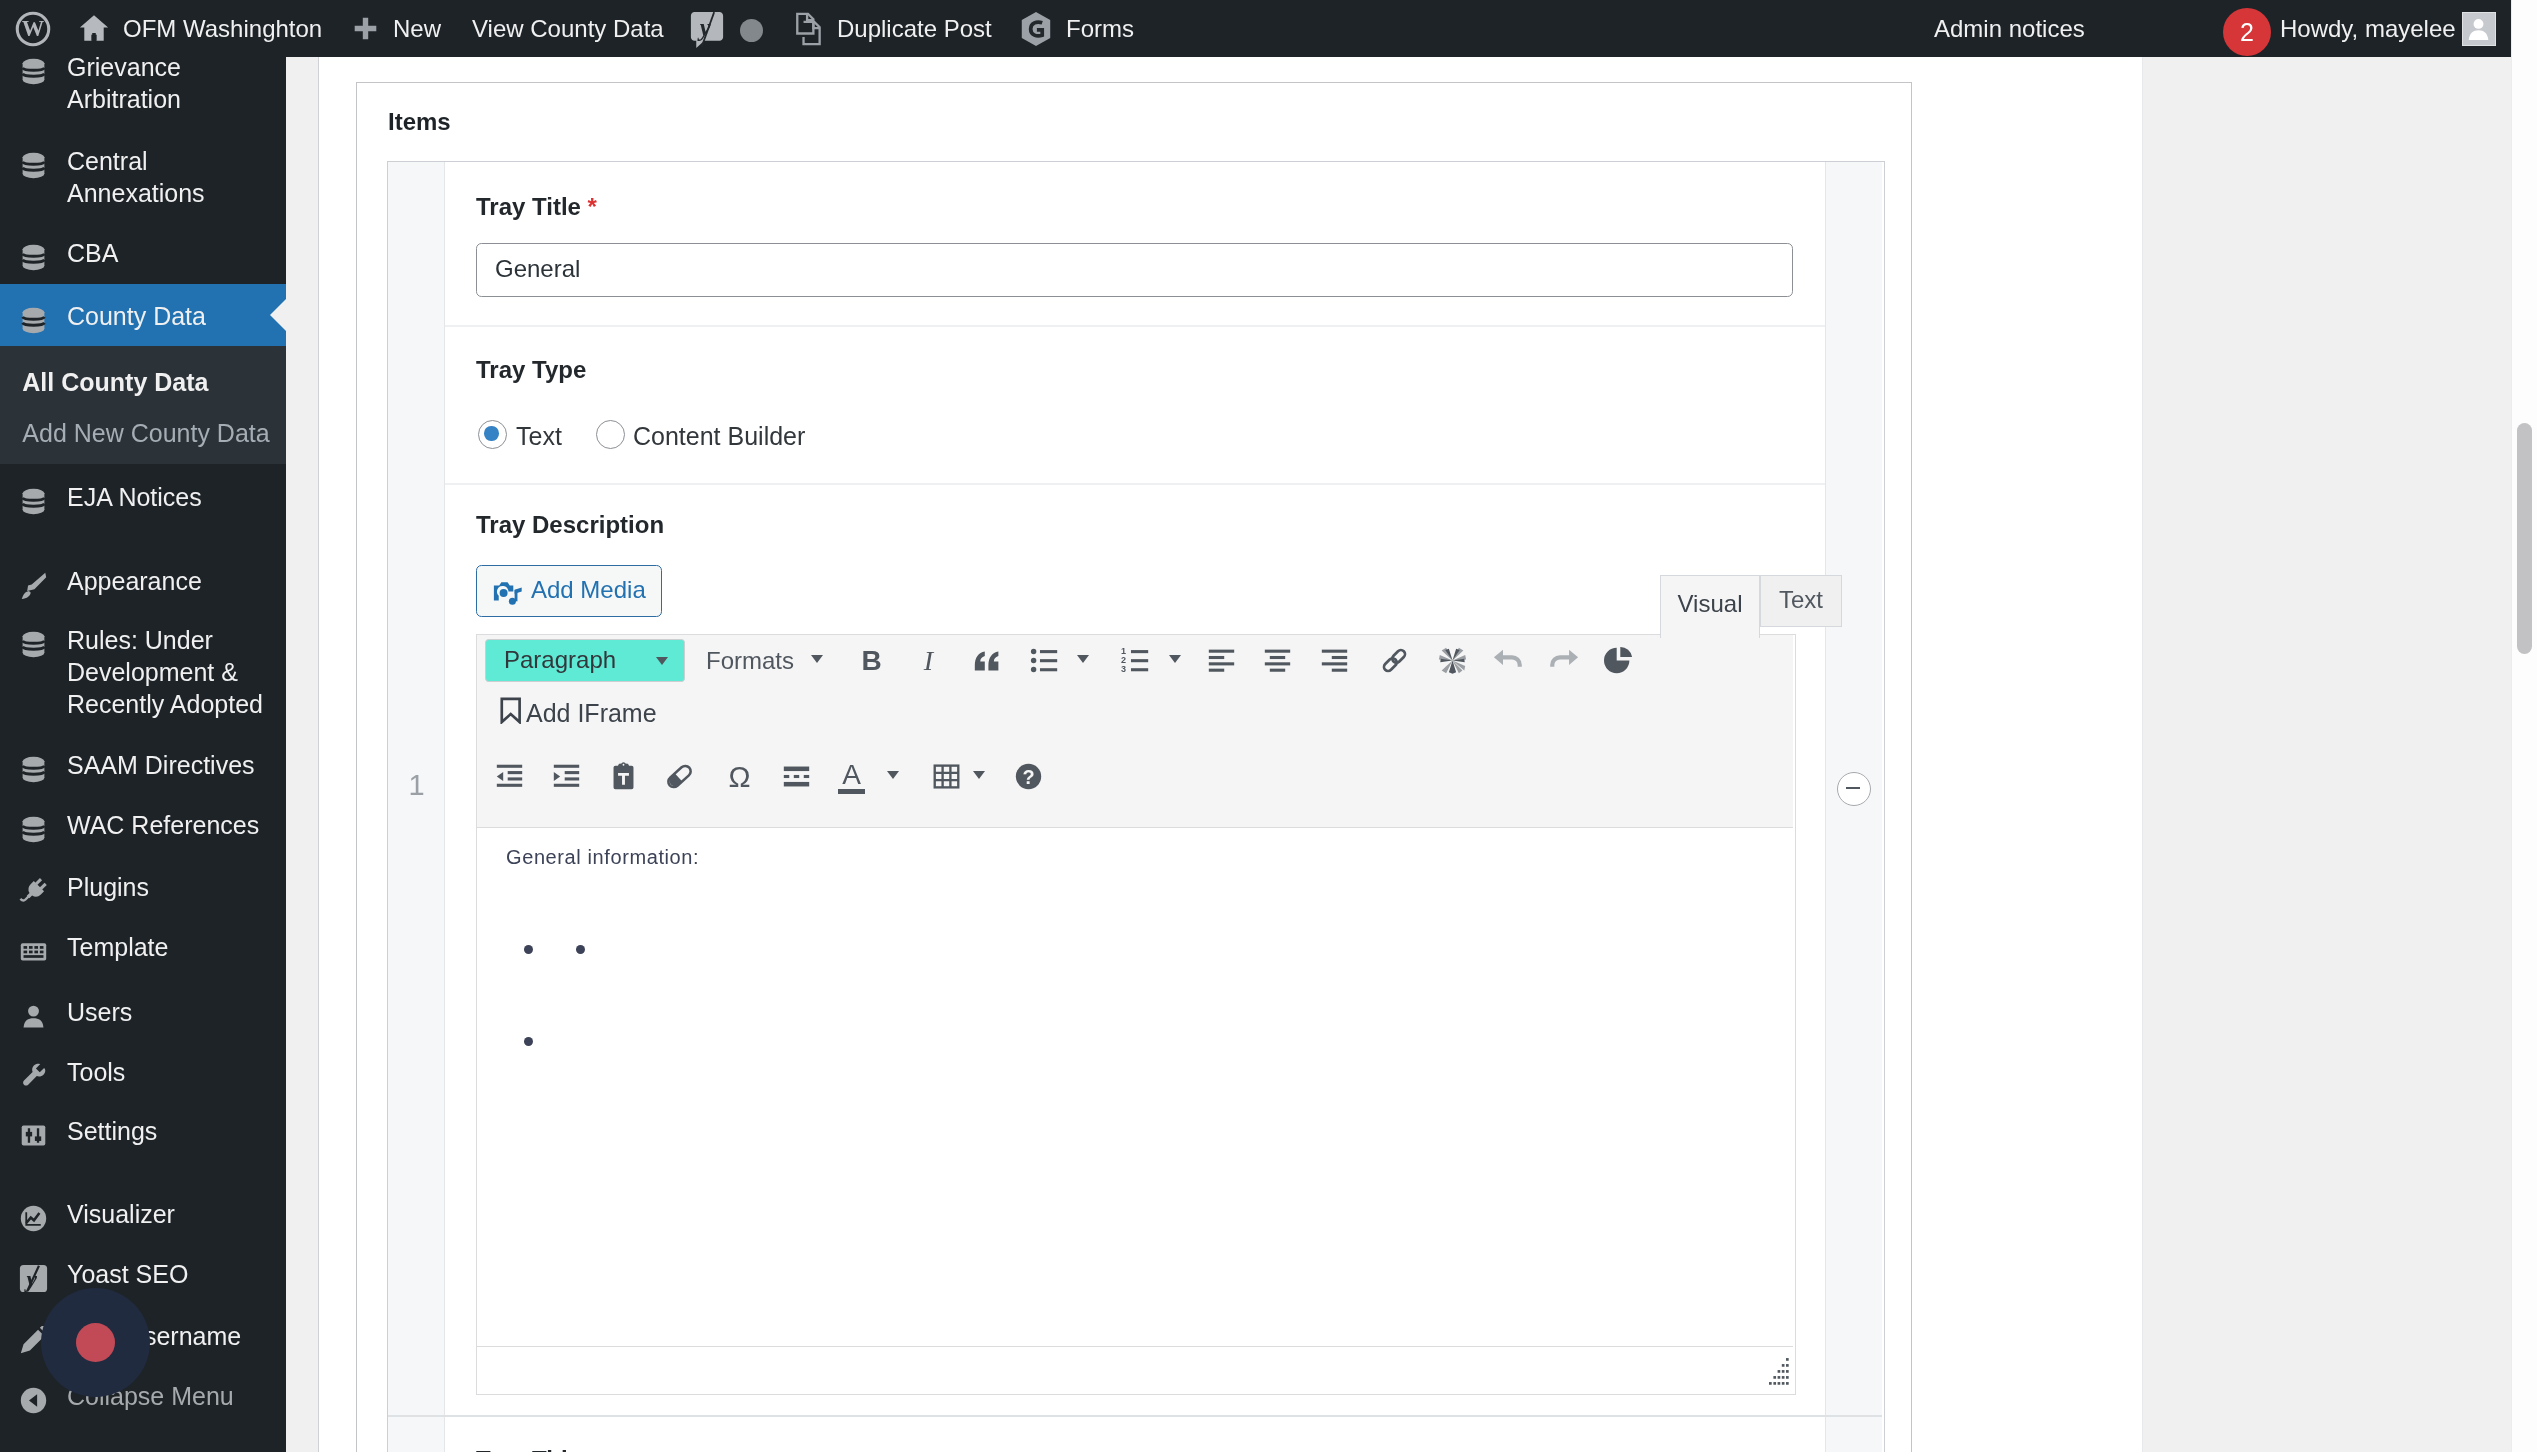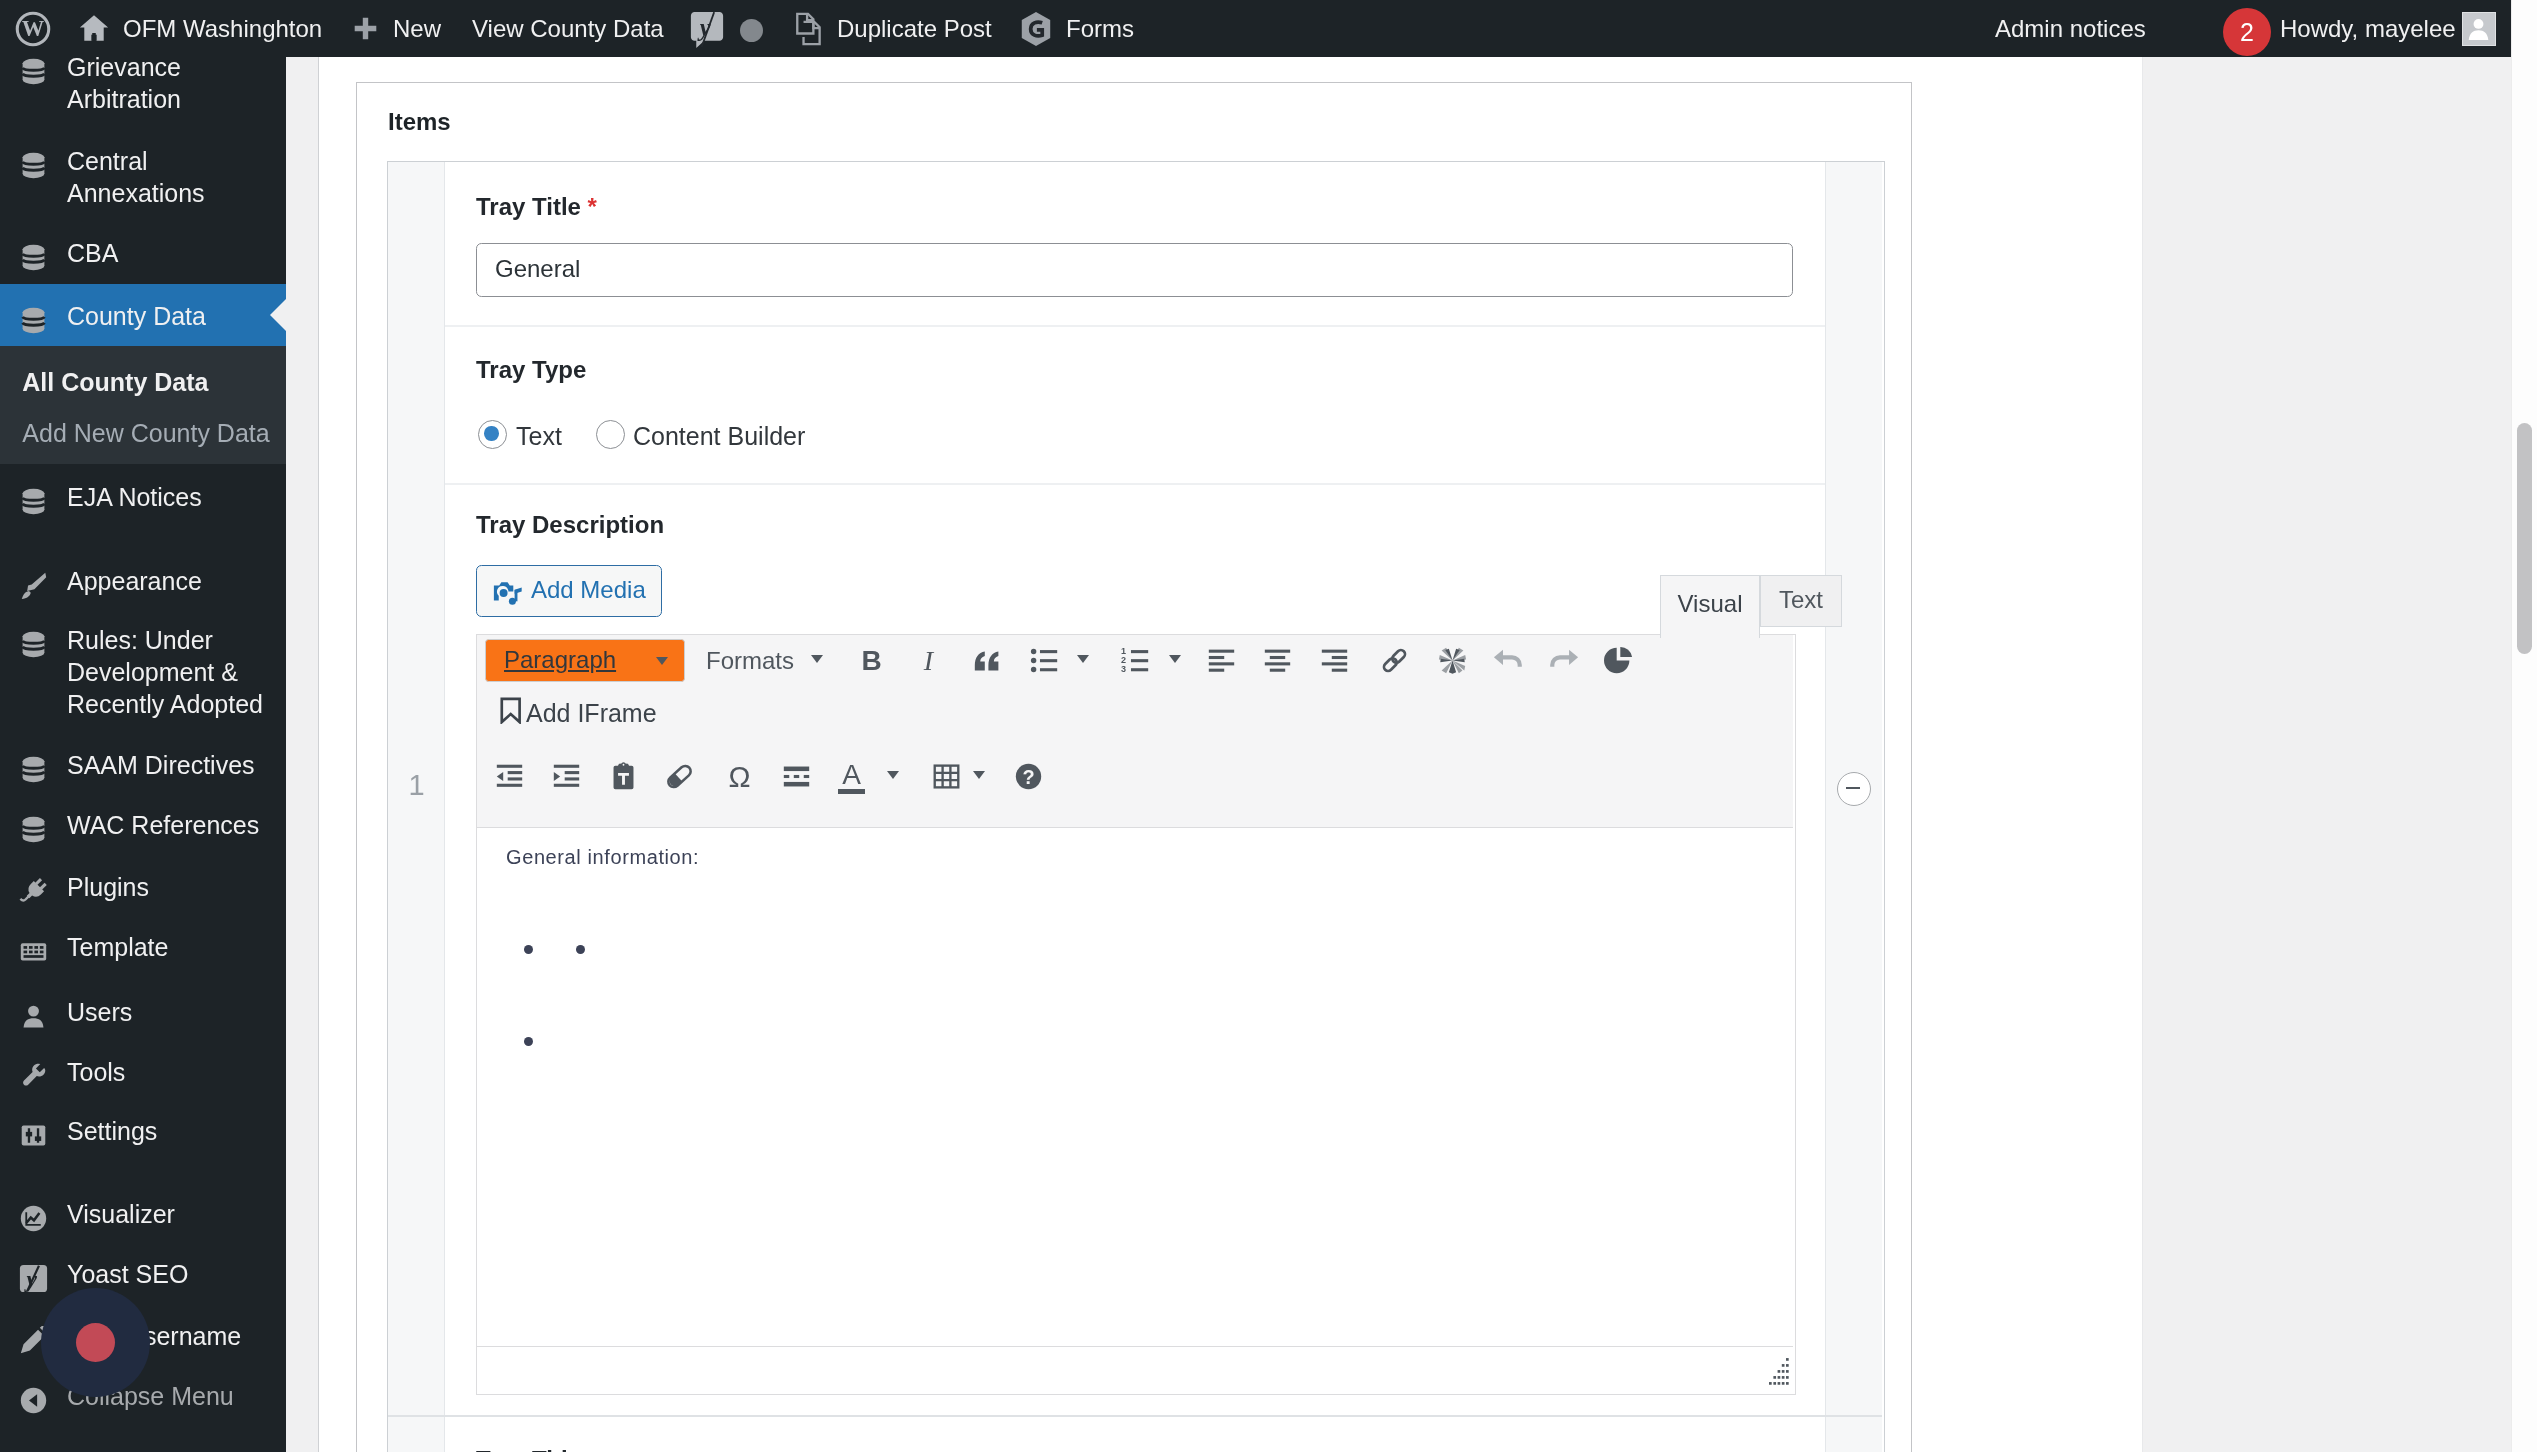--- a/index.html
+++ b/index.html
@@ -45,21 +45,21 @@
 .tab{position:absolute;font-size:24px;text-align:center;margin-left:48px;}
 #tabvis{left:1224px;top:413px;width:100px;height:63px;background:#f5f5f6;border:1.8px solid #d5d9dd;border-bottom:none;color:#3c434a;line-height:55px;z-index:3;}
 #tabtxt{left:1324px;top:413px;width:82px;height:52px;background:#f0f0f1;border:1.8px solid #d5d9dd;color:#50575e;line-height:48px;}
 #editor{position:absolute;left:88px;top:472px;width:1320px;height:761px;border:1.8px solid #dcdcde;background:#fff;}
 #toolbar{position:absolute;left:0;top:0;width:1316px;height:193px;background:#f5f5f6;border-bottom:1.8px solid #dcdcde;}
 #mcecontent{position:absolute;left:0;top:193px;width:1316px;height:518px;background:#fff;color:#3c4257;font-size:20px;}
 #statusbar{position:absolute;left:0;top:711px;width:1316px;height:45px;background:#fff;border-top:1.8px solid #dcdcde;}
 .tbtn{position:absolute;width:43px;height:43px;}
 .tbtn svg{position:absolute;left:7.1px;top:7.1px;}
 .caret{position:absolute;width:0;height:0;border-left:6.3px solid transparent;border-right:6.3px solid transparent;border-top:8px solid #50575e;}
-#parasel{position:absolute;left:8px;top:3.6px;width:200px;height:43px;background:#f97316;border:1.8px solid #ccced0;border-radius:3.6px;font-size:24px;color:#32373c;line-height:39px;padding-left:18px;text-decoration:underline;}
+#parasel{position:absolute;left:8px;top:3.6px;width:200px;height:43px;background:#5eead4;border:1.8px solid #ccced0;border-radius:3.6px;font-size:24px;color:#32373c;line-height:39px;padding-left:18px;}
 #formatsbtn{position:absolute;left:229px;top:3.6px;height:43px;font-size:24px;color:#50575e;line-height:43px;}
 #row2{position:absolute;left:23px;top:55px;height:46px;font-size:25px;color:#3c434a;line-height:46px;}
 #row2 svg{position:absolute;left:0;top:7.1px;}
 #row2 span{position:absolute;left:20px;top:0;white-space:nowrap;margin-left:6px;}
 .etext{position:absolute;white-space:nowrap;}
 .etext a{color:#3c4257;text-decoration:underline;text-underline-offset:3.6px;text-decoration-thickness:2.7px;}
 .bdot{position:absolute;width:9px;height:9px;border-radius:50%;background:#3c4257;}
 #scrollcol{position:absolute;left:2511px;top:0;width:27px;height:1453px;background:#fdfdfd;border-left:0.9px solid #ececec;}
 #scrollthumb{position:absolute;left:4.5px;top:423px;width:15px;height:231px;border-radius:8px;background:#c2c2c4;}
 #row2lbl{position:absolute;left:88px;top:1284px;font-size:24px;font-weight:600;color:#23282d;}
@@ -97,21 +97,21 @@
           <path d="M15 11h12l6 6v19H15v-8"></path>
           <path d="M26 11v7h7"></path>
         </g>
       </svg>
     <span class="txt" style="left:837px">Duplicate Post</span>
     <svg class="abs" style="left:1020px;top:10.7px" width="32" height="36" viewBox="0 0 36 40">
         <path d="M18 1 34 10v20L18 39 2 30V10z" fill="#9ca1a7"></path>
         <path d="M25 13c-6-2-13 0-13 7s7 9 13 7v-6h-6" fill="none" stroke="#23282d" stroke-width="4.2"></path>
       </svg>
     <span class="txt" style="left:1066px">Forms</span>
-    <span class="txt" style="left:1995px">Admin notices</span>
+    <span class="txt" style="left:1934px">Admin notices</span>
     <div class="abs" style="left:2223px;top:8px;width:48px;height:48px;border-radius:50%;background:#d63638;text-align:center;line-height:48px;font-size:25px;color:#fff">2</div>
     <span class="txt" style="left:2280px">Howdy, mayelee</span>
     <div class="abs" style="left:2462px;top:11.6px;width:34px;height:34px;background:#c6c9cd;border:1.8px solid #dfe1e3">
       <svg class="abs" style="left:2.7px;top:2.7px" width="25" height="25" viewBox="0 0 28 28">
           <circle cx="14" cy="10" r="5.5" fill="#fff"></circle>
           <path d="M3 28c1-8 5-11 11-11s10 3 11 11z" fill="#fff"></path>
         </svg>
     </div>
   </div>
   <div id="sidebar">

